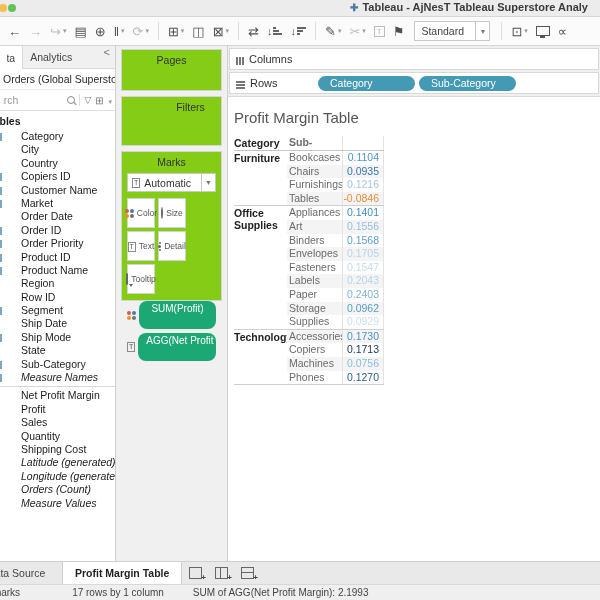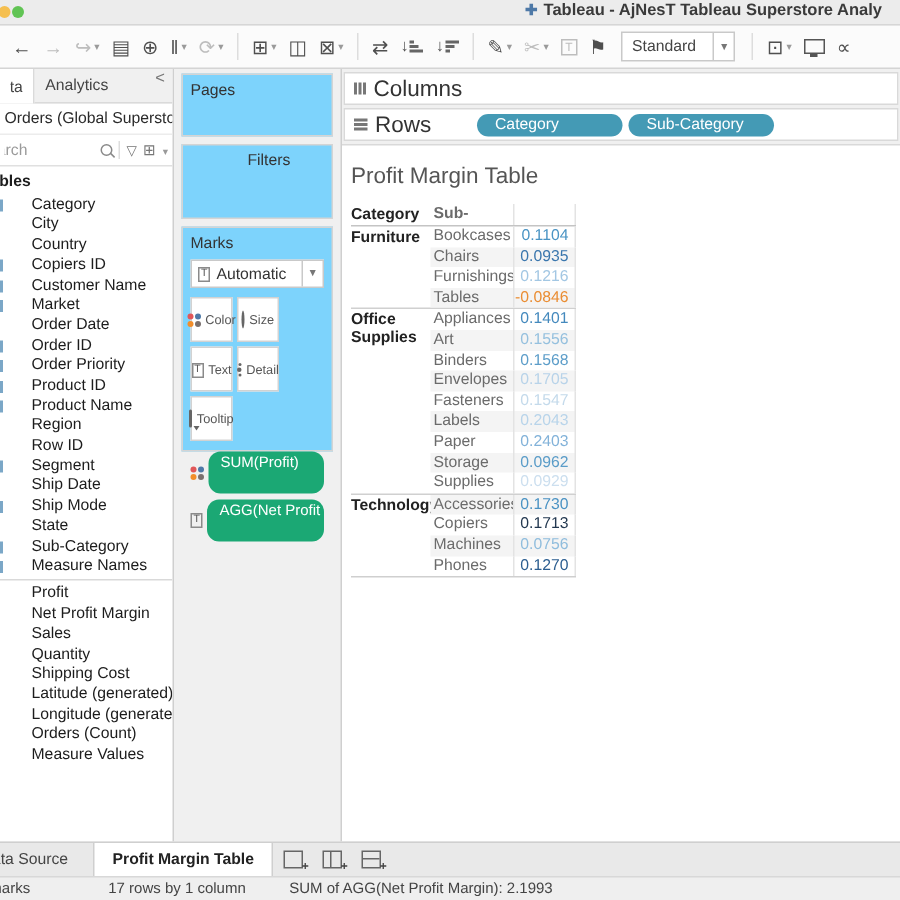--- a/index.html
+++ b/index.html
@@ -50,27 +50,27 @@
   .search-txt span{display:inline-block;margin-left:-18px;}
   .mag{width:6px;height:6px;border:1px solid #8a8a8a;border-radius:50%;position:relative;flex:none;}
   .mag:after{content:"";position:absolute;width:4px;height:1px;background:#8a8a8a;right:-3px;bottom:-1px;transform:rotate(45deg);}
   .ssep{width:1px;height:12px;background:#ddd;}
   .funnel{color:#777;font-size:9px;}
   .gridic{color:#777;font-size:10px;}
   .tables-hdr{font-weight:bold;font-size:10.5px;color:#1c1c1c;padding:4px 0 3px 0;overflow:hidden;white-space:nowrap;flex:none;}
   .tables-hdr span{display:inline-block;margin-left:-12px;}
   .field-list{flex:1;overflow:hidden;}
   .field{height:13.4px;line-height:13.4px;padding-left:21px;white-space:nowrap;font-size:10.5px;color:#1c1c1c;position:relative;}
-  .field.italic{}
+  .field.italic{font-style:italic;}
   .sliver{position:absolute;left:0;top:3px;width:2px;height:8px;background:#7ba7c7;}
   .mdiv{border-top:1px solid #d9d9d9;margin:2px 0;}
 
   
   .midpanel{width:112px;flex:none;background:#f0f0f0;border-right:1px solid #cfcfcf;padding:3px 5px;box-sizing:border-box;display:flex;flex-direction:column;gap:5px;}
-  .card{background:#7dd3fc;border:1px solid #d4d4d4;padding:4px 5px;font-size:10.5px;color:#333;box-sizing:border-box;}
+  .card{background:#84cc16;border:1px solid #d4d4d4;padding:4px 5px;font-size:10.5px;color:#333;box-sizing:border-box;text-align:center;}
   .card.pages{height:42px;}
   .card.filters{height:50px;padding-left:43px;}
   .card.marks{height:150px;}
   .mode{border:1px solid #c9c9c9;background:#fff;height:17px;display:flex;align-items:center;margin:5px 0 6px;font-size:10.5px;color:#333;}
   .tbox{display:inline-block;border:1px solid #8a8a8a;color:#555;font-size:7px;line-height:8px;padding:0 1px;margin:0 4px;}
   .mcaret{margin-left:auto;border-left:1px solid #c9c9c9;width:13px;height:100%;display:flex;align-items:center;justify-content:center;font-size:7px;color:#777;}
   .mbtns{display:flex;gap:3px;flex-wrap:wrap;}
   .mbtn{width:28px;height:30px;border:1px solid #d2d2d2;background:#fff;display:flex;flex-direction:row;align-items:center;justify-content:center;gap:3px;font-size:8.5px;color:#555;box-sizing:border-box;}
   .dots{display:grid;grid-template-columns:4px 4px;gap:1px;}
   .dots i{width:4px;height:4px;border-radius:50%;}
@@ -81,21 +81,21 @@
   .bubble{width:11px;height:7px;border:1px solid #666;border-radius:1px;position:relative;}
   .bubble:after{content:"";position:absolute;left:2px;bottom:-3px;border-left:2px solid transparent;border-right:2px solid transparent;border-top:3px solid #666;}
   .pills{margin-top:7px;display:flex;flex-direction:column;gap:4px;}
   .pill-row{display:flex;align-items:center;gap:3px;}
   .pill-ico{flex:none;display:flex;}
   .gpill{color:#fff;border-radius:8px;height:28px;line-height:15px;padding:0 8px;font-size:10px;white-space:nowrap;overflow:hidden;width:82px;box-sizing:border-box;}
 
   
   .rightpane{flex:1;display:flex;flex-direction:column;background:#f0f0f0;min-width:0;}
   .shelfbox{background:#fff;border:1px solid #d9d9d9;height:20px;display:flex;align-items:center;margin:2px 1px 0 1px;flex:none;}
-  .shelf-label{display:flex;align-items:center;gap:5px;padding:0 6px;color:#333;font-size:15px;width:60px;flex:none;}
+  .shelf-label{display:flex;align-items:flex-end;gap:5px;padding:0 6px;color:#333;font-size:11px;width:60px;flex:none;}
   .ic-cols{display:flex;gap:1px;}
   .ic-cols i{width:2px;height:8px;background:#777;}
   .ic-rows{display:flex;flex-direction:column;gap:1px;}
   .ic-rows i{width:9px;height:2px;background:#777;}
   .bpill{color:#fff;border-radius:8px;height:15px;line-height:15px;padding:0 12px;font-size:10.5px;margin-right:4px;box-sizing:border-box;min-width:97px;}
   .bpill:first-of-type{margin-left:16px;}
   .canvas{flex:1;background:#fff;border-top:1px solid #d9d9d9;margin-top:2px;padding:10px 0 0 6px;min-height:0;overflow:hidden;}
   .sheet-title{font-size:15px;color:#555;padding:2px 0 10px 0;}
 
   
@@ -266,22 +266,22 @@
           <div class="field"><span class="sliver"></span><span>Product Name</span></div>
           <div class="field"><span>Region</span></div>
           <div class="field"><span>Row ID</span></div>
           <div class="field"><span class="sliver"></span><span>Segment</span></div>
           <div class="field"><span>Ship Date</span></div>
           <div class="field"><span class="sliver"></span><span>Ship Mode</span></div>
           <div class="field"><span>State</span></div>
           <div class="field"><span class="sliver"></span><span>Sub-Category</span></div>
           <div class="field italic"><span class="sliver"></span><span>Measure Names</span></div>
           <div class="mdiv"></div>
+          <div class="field"><span>Net Profit Margin</span></div>
           <div class="field"><span>Profit</span></div>
-          <div class="field"><span>Net Profit Margin</span></div>
           <div class="field"><span>Sales</span></div>
           <div class="field"><span>Quantity</span></div>
           <div class="field"><span>Shipping Cost</span></div>
           <div class="field italic"><span>Latitude (generated)</span></div>
           <div class="field italic"><span>Longitude (generated)</span></div>
           <div class="field italic"><span>Orders (Count)</span></div>
           <div class="field italic"><span>Measure Values</span></div>
         </div>
     </div>
 

